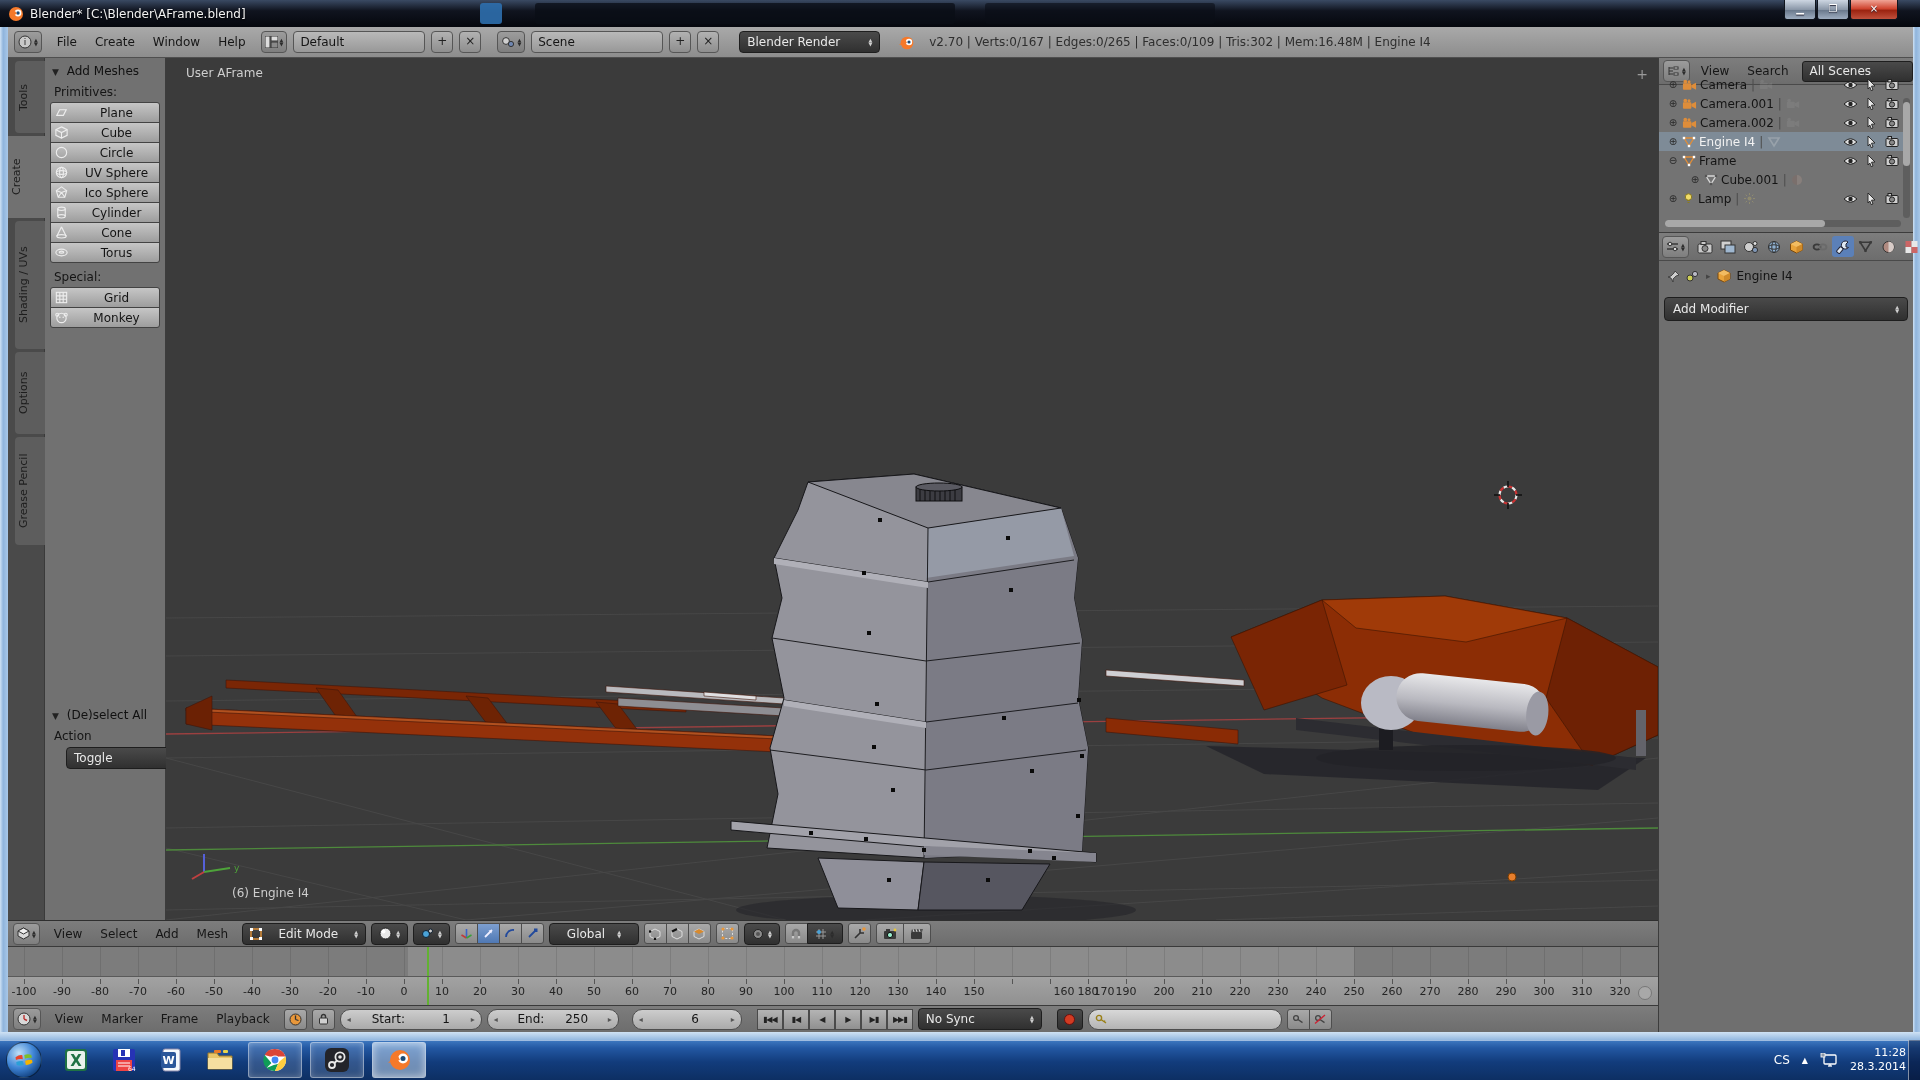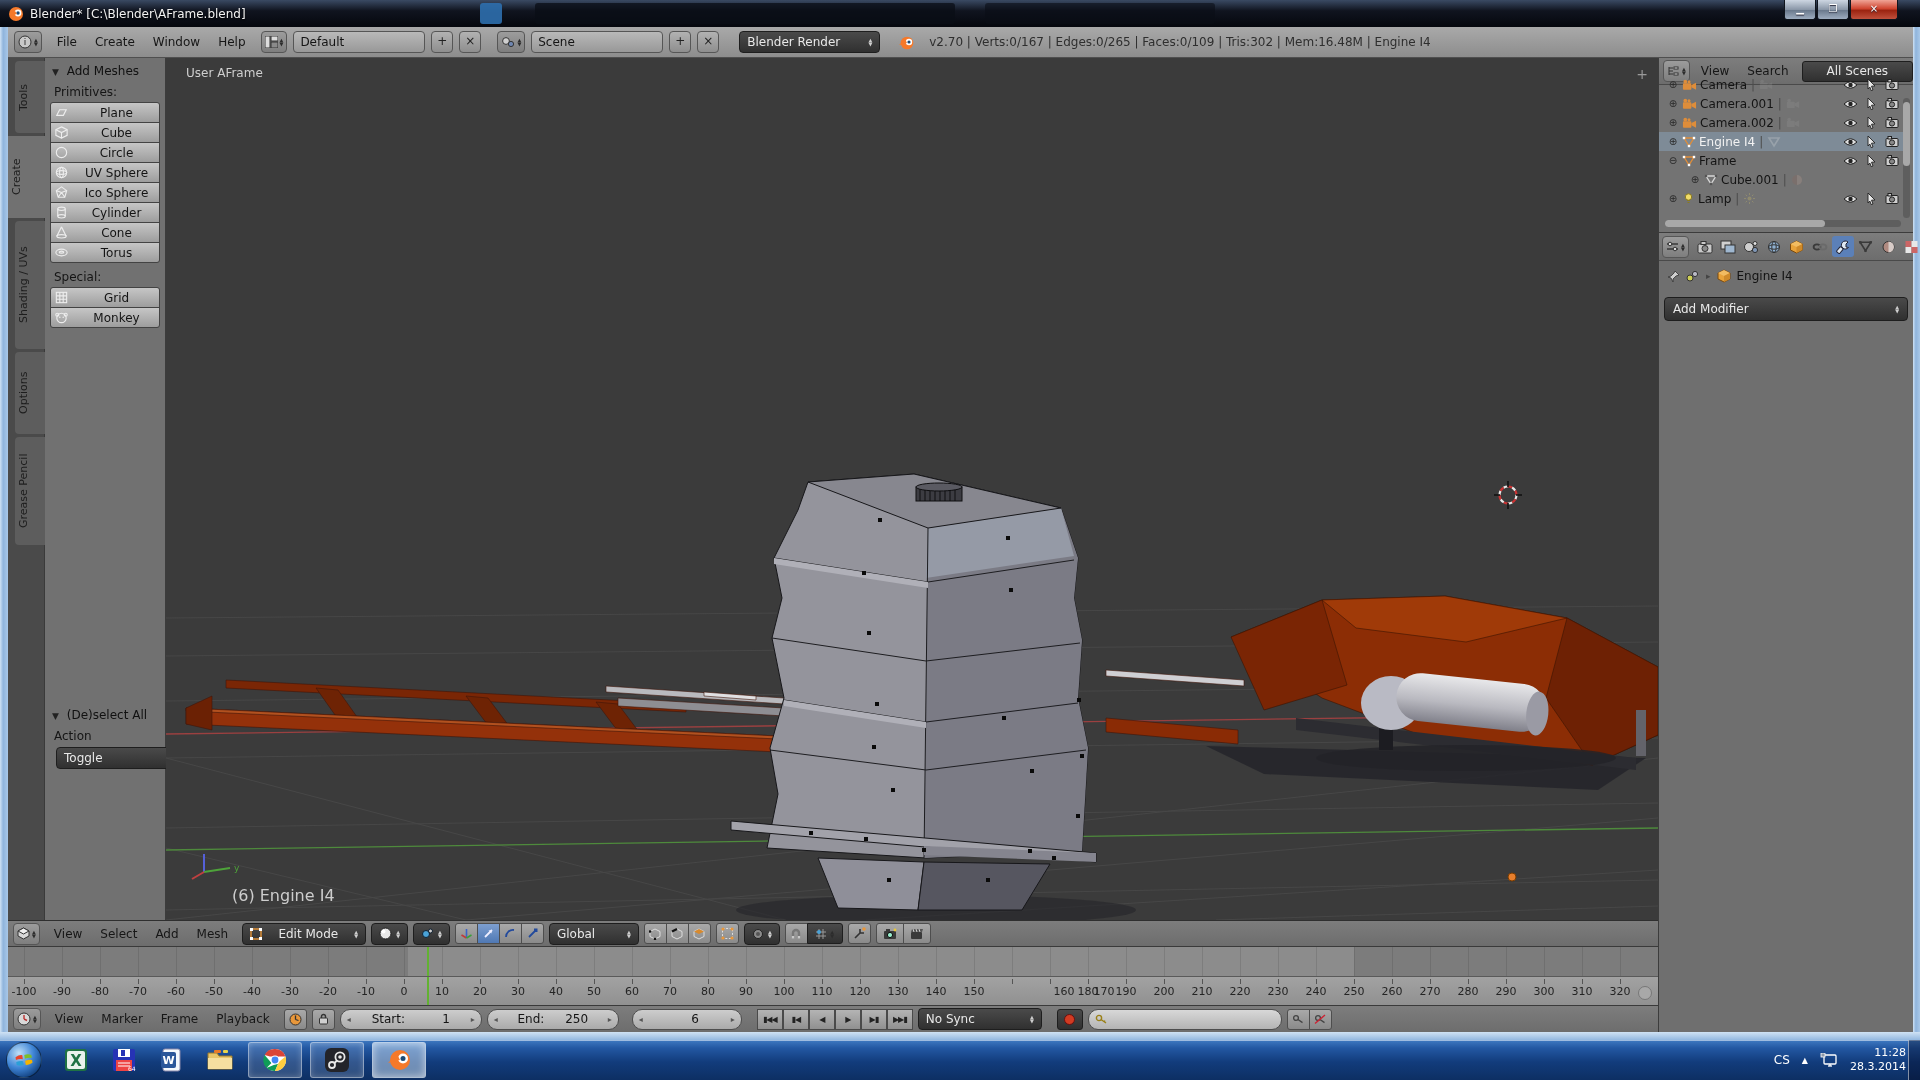--- a/index.html
+++ b/index.html
@@ -55,26 +55,26 @@
   .pheader{font-size:12px;color:#111;margin:2px 0 6px 2px;}
   .pheader .tri{font-size:9px;color:#222;margin-right:4px;}
   .plabel{font-size:12px;color:#151515;margin:7px 0 3px 4px;}
   .tbtn{display:flex;align-items:center;height:19px;background:linear-gradient(#c6c6c6,#9d9d9d);
     border:1px solid #434343;margin-top:-1px;color:#141414;font-size:12px;gap:5px;padding-left:3px;}
   .tbtn:first-child{border-radius:3px 3px 0 0;margin-top:0;}
   .tbtn:last-child{border-radius:0 0 3px 3px;}
   .tbtn .lbl{flex:1;text-align:center;}
   .ticon{width:15px;height:15px;display:inline-flex;align-items:center;justify-content:center;}
   #deselect-panel{position:absolute;left:5px;top:648px;width:111px;}
-  .toggle-dd{margin:4px 0 0 6px;width:106px;}
+  .toggle-dd{margin:4px 0 0 16px;width:106px;}
 
   
   #viewport{left:166px;top:58px;width:1492px;height:862px;background:#3b3b3b;overflow:hidden;}
   #vp-label{left:20px;top:8px;color:#cfcfcf;font-size:12px;}
-  #vp-status{left:66px;top:828px;color:#cdcdcd;font-size:16px;}
+  #vp-status{left:66px;top:828px;color:#cdcdcd;font-size:12px;}
   #vp-plus{right:10px;top:8px;color:#9a9a9a;font-size:14px;}
 
   
   #vp-header{left:8px;top:920px;width:1650px;height:27px;background:linear-gradient(#7d7d7d,#6d6d6d);
     border-top:1px solid #2f2f2f;border-bottom:1px solid #3a3a3a;display:flex;align-items:center;
     gap:5px;padding-left:5px;box-sizing:border-box;}
   .hbtn{display:inline-flex;align-items:center;justify-content:center;height:19px;min-width:21px;
     background:linear-gradient(#a9a9a9,#8a8a8a);border:1px solid #4e4e4e;border-radius:3px;color:#222;}
   .hbtn.dark{background:linear-gradient(#4a4a4a,#303030);color:#ddd;border-color:#1e1e1e;}
   .hbtn.activeblue{background:linear-gradient(#7d9fd0,#4f78b4);}
@@ -587,21 +587,21 @@
             <path d="M2 10 A 7 7 0 0 1 10 3" fill="none" stroke="#234a9c" stroke-width="1.8"></path>
           </svg>
       </span>
       <span class="hbtn">
         <svg width="13" height="13" viewBox="0 0 13 13">
             <line x1="3" y1="10" x2="10" y2="3" stroke="#234a9c" stroke-width="1.8"></line>
             <rect x="8" y="1.5" width="3.5" height="3.5" fill="#234a9c"></rect>
           </svg>
       </span>
     </span>
-    <span class="ddark" style="width:74px;justify-content:space-between;">
+    <span class="ddark" style="width:74px;justify-content:center;">
       <span>Global</span>
       <span class="spin">
           <span>▲</span>
           <span>▼</span>
         </span>
     </span>
     <span class="bgroup">
       <span class="hbtn">
           <svg width="12" height="12" viewBox="0 0 12 12">
             <path d="M6 1 L11 3.5 L11 8.5 L6 11 L1 8.5 L1 3.5 Z" fill="none" stroke="#ddd"></path>
@@ -931,21 +931,21 @@
           </svg>
         <span class="spin">
             <span>▲</span>
             <span>▼</span>
           </span>
       </span>
       <span class="menurow" id="ol-menus">
           <span class="menu-item">View</span>
           <span class="menu-item">Search</span>
         </span>
-      <span class="ddark" id="ol-scenes" style="justify-content:center;">
+      <span class="ddark" id="ol-scenes" style="justify-content:flex-start;">
         <span>All Scenes</span>
       </span>
     </div>
     <div id="ol-rows">
         <div class="orow" style="margin-top: -9px;">
           <span class="oexp">⊕</span>
           <span style="display:inline-flex">
             <svg width="15" height="12" viewBox="0 0 16 12">
               <rect x="1" y="4" width="9" height="7" rx="1" fill="#de8d3a"></rect>
               <path d="M10 6 L15 3.5 L15 11 L10 8.5 Z" fill="#de8d3a"></path>

